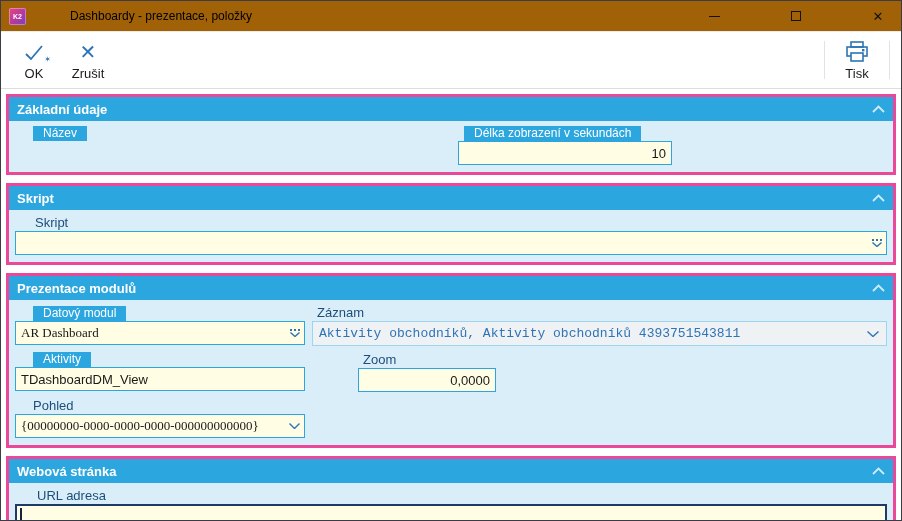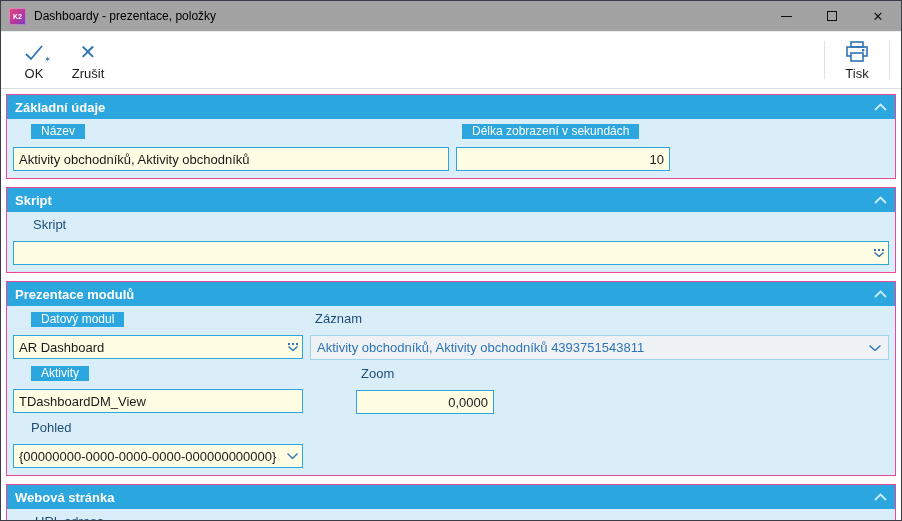--- a/index.html
+++ b/index.html
@@ -3,55 +3,55 @@
 <meta charset="utf-8">
 <style>
   * { margin:0; padding:0; box-sizing:border-box; }
   html,body { background:#c8c8c8; font-family:"Liberation Sans", sans-serif; }
   .window {
     width:902px; height:521px; background:#fff;
     border:1px solid #3c3c46; display:flex; flex-direction:column;
     overflow:hidden;
   }
   
-  .titlebar { height:31px; flex:0 0 31px; background:#a3a3a3; display:flex; align-items:center; padding-left:8px; border-bottom:1px solid #ececec; }
+  .titlebar { height:31px; flex:0 0 31px; background:#a16207; display:flex; align-items:center; padding-left:8px; border-bottom:1px solid #ececec;gap:36px; }
   .app-icon { width:17px; height:17px; border-radius:2px; background:linear-gradient(135deg,#e8467c 0%,#b3399e 55%,#7b3fbf 100%); color:#fff; font-size:7px; font-weight:bold; display:flex; align-items:center; justify-content:center; box-shadow:inset 0 0 0 1px rgba(255,255,255,.35); }
   .win-title { margin-left:8px; font-size:12px; color:#000; }
   .tb-spacer { flex:1; }
   .win-btn { width:46px; height:31px; display:flex; align-items:center; justify-content:center; color:#111; }
   .glyph-min { width:11px; height:1px; background:#111; }
   .glyph-max { width:10px; height:10px; border:1px solid #111; }
   .glyph-close { font-size:13px; line-height:1; color:#111; }
   
   .toolbar { height:57px; flex:0 0 57px; background:#fff; border-bottom:1px solid #dcdcdc; display:flex; align-items:stretch; padding:0 6px; }
   .tool-btn { min-width:54px; padding:0 8px; display:flex; flex-direction:column; align-items:center; justify-content:center; gap:3px; font-size:13px; color:#1b1b1b; cursor:default; }
   .tool-ico { height:24px; display:flex; align-items:flex-end; justify-content:center; color:#2e74b5; position:relative; }
   .ok-star { position:absolute; right:-6px; bottom:-1px; font-size:8px; color:#2e74b5; }
   .x-ico { font-size:20px; line-height:22px; color:#2e74b5; }
   .sep { width:1px; background:#e2e2e2; margin:9px 5px; }
   .menu-bars { display:flex; flex-direction:column; gap:4px; padding-bottom:3px; }
   .menu-bars div { width:24px; height:3px; background:#2e74b5; }
   
   .content { flex:1; background:#fff; padding:5px; overflow:hidden; }
-  .section { border:1px solid #ec4899; background:#daeefa; margin-bottom:8px; }
+  .section { border:3px solid #ec4899; background:#daeefa; margin-bottom:8px; }
   .sec-head { height:24px; background:#2ba6df; color:#fff; font-weight:bold; font-size:13px; display:flex; align-items:center; justify-content:space-between; padding:0 8px; }
   .sec-body { padding:5px 6px 7px; }
   .row { display:flex; gap:7px; align-items:flex-start; }
-  .fgroup { display:flex; flex-direction:column;gap:8px; }
+  .fgroup { display:flex; flex-direction:column; }
   .chip { align-self:flex-start; background:#2ba6df; color:#fff; font-size:12px; line-height:15px; padding:0 10px; margin-left:18px; white-space:nowrap; }
   .plabel { color:#1d4e79; font-size:13px; line-height:15px; margin:0 0 1px 18px; white-space:nowrap; }
   .plabel.col2 { margin-left:5px; }
   .tfield { height:24px; width:100%; border:1px solid #2ba6df; background:#fffde3; font-family:"Liberation Sans",sans-serif; font-size:13px; color:#1a1a1a; padding:0 5px; outline:none; }
   .tfield.num { text-align:right; }
   .combo { position:relative; width:100%; }
-  .combo .tfield { padding-right:22px; }
+  .combo .tfield { padding-right:22px;font-family:Liberation Serif, serif; }
   .combo-ico { position:absolute; right:5px; top:50%; transform:translateY(-50%); display:flex; flex-direction:column; align-items:center; gap:1px; }
   .dots { display:flex; gap:2px; }
   .dots i { width:2px; height:2px; background:#2e74b5; display:block; }
-  .ro-field { height:25px; border:1px solid #9fd4ef; background:#eff2f5; color:#2f74b6; font-size:13px; display:flex; align-items:center; padding:0 7px 0 6px; }
+  .ro-field { height:25px; border:1px solid #9fd4ef; background:#eff2f5; color:#2f74b6; font-size:13px; display:flex; align-items:center; padding:0 7px 0 6px;font-family:Liberation Mono, monospace; }
   .ro-field .ro-text { flex:1; white-space:nowrap; overflow:hidden; }
   .urlwrap { position:relative; width:100%; }
   .url-input { height:27px; width:100%; border:2px solid #1e3a66; background:#fffde3; font-family:"Liberation Sans",sans-serif; font-size:13px; padding:0 6px; outline:none; }
   .caret { position:absolute; left:5px; top:4px; width:2px; height:19px; background:#10233f; }
   svg { display:block; }
 </style>
 </head>
 <body>
 
 <div class="window">
@@ -111,21 +111,20 @@
         <span>
           <svg width="13" height="8" viewBox="0 0 13 8">
               <polyline points="1,7 6.5,1.5 12,7" fill="none" stroke="#cdecfb" stroke-width="1.8"></polyline>
             </svg>
         </span>
       </div>
       <div class="sec-body">
         <div class="row">
           <div class="fgroup" style="width:436px;">
             <span class="chip">Název</span>
-            <input class="tfield" type="text" value="Aktivity obchodníků, Aktivity obchodníků" style="">
           </div>
           <div class="fgroup" style="width:214px;">
             <span class="chip" style="margin-left:6px;">Délka zobrazení v sekundách</span>
             <input class="tfield num" type="text" value="10" style="">
           </div>
         </div>
       </div>
     </div>
 
     <div class="section">

